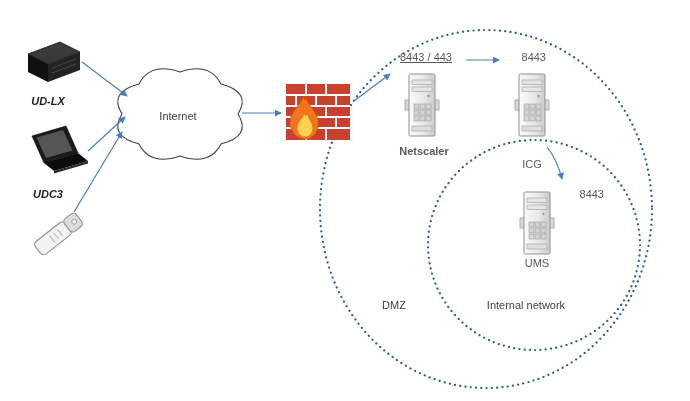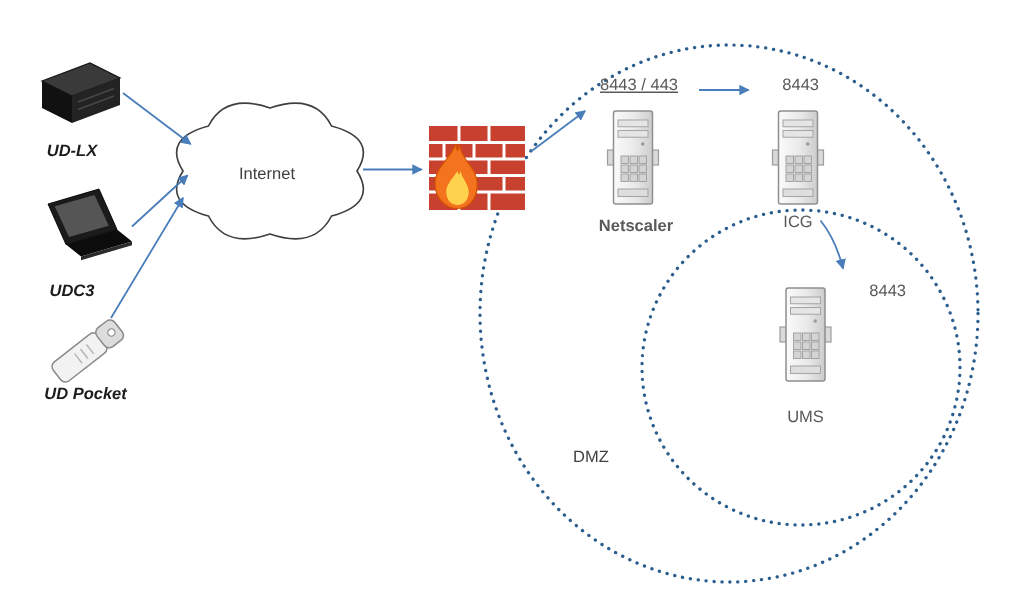--- a/index.html
+++ b/index.html
@@ -118,27 +118,27 @@
       <line x1="74" y1="212" x2="122" y2="132" marker-end="url(#ah)"></line>
       <line x1="242" y1="113" x2="281" y2="113" marker-end="url(#ah)"></line>
       <line x1="354" y1="101" x2="390" y2="74" marker-end="url(#ah)"></line>
       <line x1="466" y1="60" x2="499" y2="60" marker-end="url(#ah)"></line>
       <path d="M547,147 C555,157 559,167 562,179" marker-end="url(#ah)"></path>
     </g>
   </svg>
 
   <div class="lbl device-lbl" style="left:16px;  top:95px;  width:64px;">UD-LX</div>
   <div class="lbl device-lbl" style="left:16px;  top:188px; width:64px;">UDC3</div>
-  <div class="lbl device-lbl" style="left:10px;  top:257px; width:94px;">UD Pocket</div>
 
   <div class="lbl internet-lbl" style="left:138px; top:110px; width:80px;">Internet</div>
 
   <div class="lbl port-lbl" style="left:394px; top:51px;  width:64px;text-decoration:underline;">8443 / 443</div>
   <div class="lbl port-lbl left" style="left:506px; top:51px;  width:40px;">8443</div>
   <div class="lbl port-lbl left" style="left:564px; top:188px; width:40px;">8443</div>
 
   <div class="lbl" style="left:394px; top:145px; width:60px;font-weight:bold;">Netscaler</div>
-  <div class="lbl" style="left:508px; top:142px; width:48px;">ICG</div>
-  <div class="lbl" style="left:512px; top:272px; width:50px;">UMS</div>
+  <div class="lbl" style="left:508px; top:158px; width:48px;">ICG</div>
+  <div class="lbl" style="left:512px; top:257px; width:50px;">UMS</div>
 
   <div class="lbl zone-lbl" style="left:372px; top:299px; width:44px;">DMZ</div>
+  <div class="lbl zone-lbl" style="left:466px; top:299px; width:120px;">Internal network</div>
 
 </div>
 
 </body></html>

